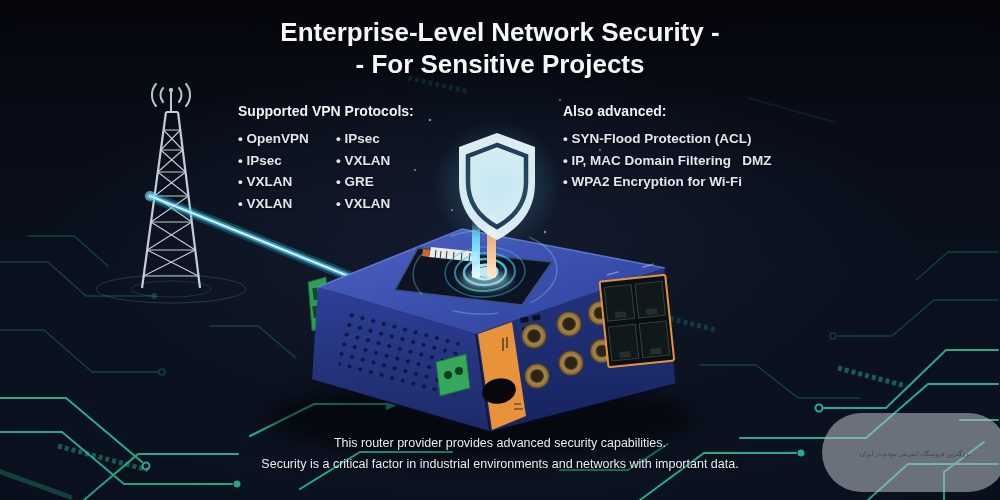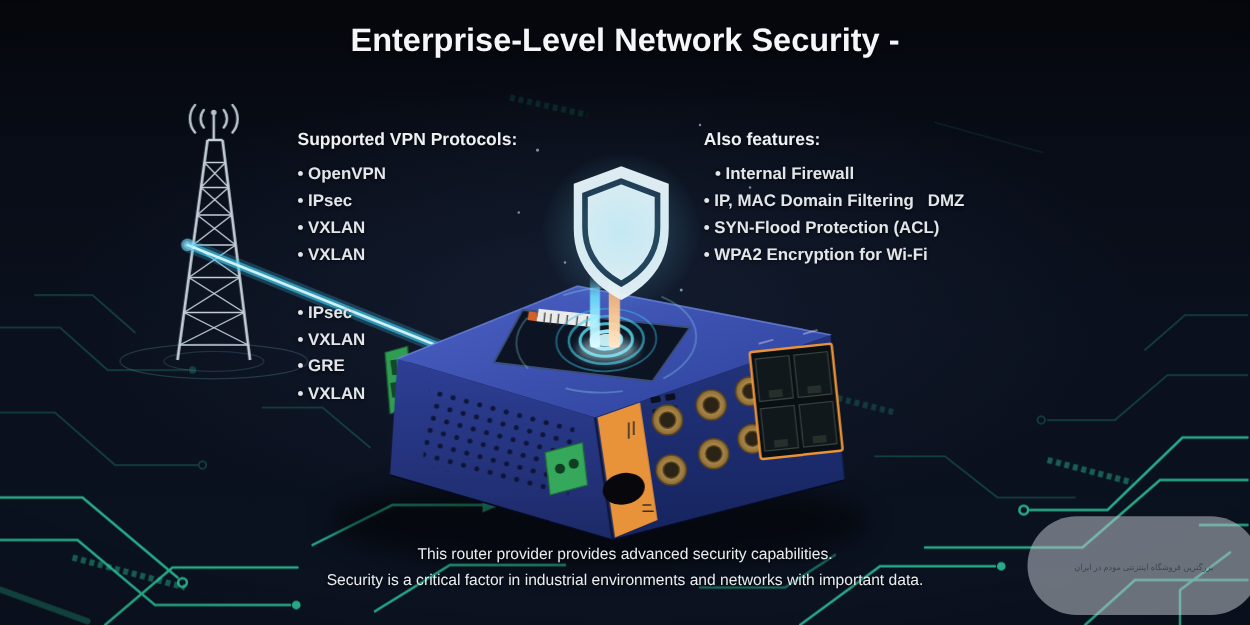--- a/index.html
+++ b/index.html
@@ -14,21 +14,21 @@
   .vignette{position:absolute;inset:0;pointer-events:none;
     background:
       linear-gradient(180deg, rgba(0,0,0,.28) 0%, rgba(0,0,0,0) 22%),
       radial-gradient(120% 100% at 50% 44%, rgba(0,0,0,0) 55%, rgba(0,0,0,.42) 100%);}
   .title{position:absolute;top:16px;left:0;width:100%;text-align:center;
     color:#f4f6f8;font-size:26px;font-weight:700;line-height:32px;
     text-shadow:0 2px 6px rgba(0,0,0,.75);}
   .sec-heading{color:#eef1f4;font-size:14px;font-weight:700;margin:0 0 9px 0;
     text-shadow:0 1px 3px rgba(0,0,0,.7);}
   .vpn{position:absolute;left:238px;top:103px;}
-  .vpn-cols{display:flex;gap:25px;flex-direction:column;}
+  .vpn-cols{display:flex;gap:6px;}
   ul.blist{list-style:none;margin:0;padding:0;}
   ul.blist li{color:#e2e6ea;font-size:13.5px;font-weight:700;line-height:21.5px;
     white-space:nowrap;text-shadow:0 1px 3px rgba(0,0,0,.7);}
   ul.blist li::before{content:"\2022\00a0";color:#e2e6ea;}
   .vpn-col1{width:92px;}
   .features{position:absolute;left:563px;top:103px;}
   .features li.indent{padding-left:9px;}
   .footer{position:absolute;left:0;width:100%;top:433px;text-align:center;
     color:#e9edf0;font-size:12.5px;line-height:21px;
     text-shadow:0 1px 3px rgba(0,0,0,.85);}
@@ -286,20 +286,21 @@
       <circle cx="600" cy="150" r="1"></circle>
         <circle cx="415" cy="170" r="1"></circle>
     </g>
   </svg>
 
   <div class="shield-glow"></div>
   <div class="vignette"></div>
 
   <div class="title">
     <div>Enterprise-Level Network Security -</div>
+    <div>- For Sensitive Projects</div>
   </div>
 
   <div class="vpn">
     <div class="sec-heading">Supported VPN Protocols:</div>
     <div class="vpn-cols">
       <ul class="blist vpn-col1">
         <li>OpenVPN</li>
         <li>IPsec</li>
         <li>VXLAN</li>
         <li>VXLAN</li>
@@ -307,25 +308,24 @@
       <ul class="blist">
         <li>IPsec</li>
         <li>VXLAN</li>
         <li>GRE</li>
         <li>VXLAN</li>
       </ul>
     </div>
   </div>
 
   <div class="features">
-    <div class="sec-heading">Also features:</div>
+    <div class="sec-heading">Also advanced:</div>
     <ul class="blist">
-      <li class="indent">Internal Firewall</li>
+      <li>SYN-Flood Protection (ACL)</li>
       <li>IP, MAC Domain Filtering &nbsp; DMZ</li>
-      <li>SYN-Flood Protection (ACL)</li>
       <li>WPA2 Encryption for Wi-Fi</li>
     </ul>
   </div>
 
   <div class="footer">
     <div>This router provider provides advanced security capabilities.</div>
     <div>Security is a critical factor in industrial environments and networks with important data.</div>
   </div>
 
   <div class="watermark">

